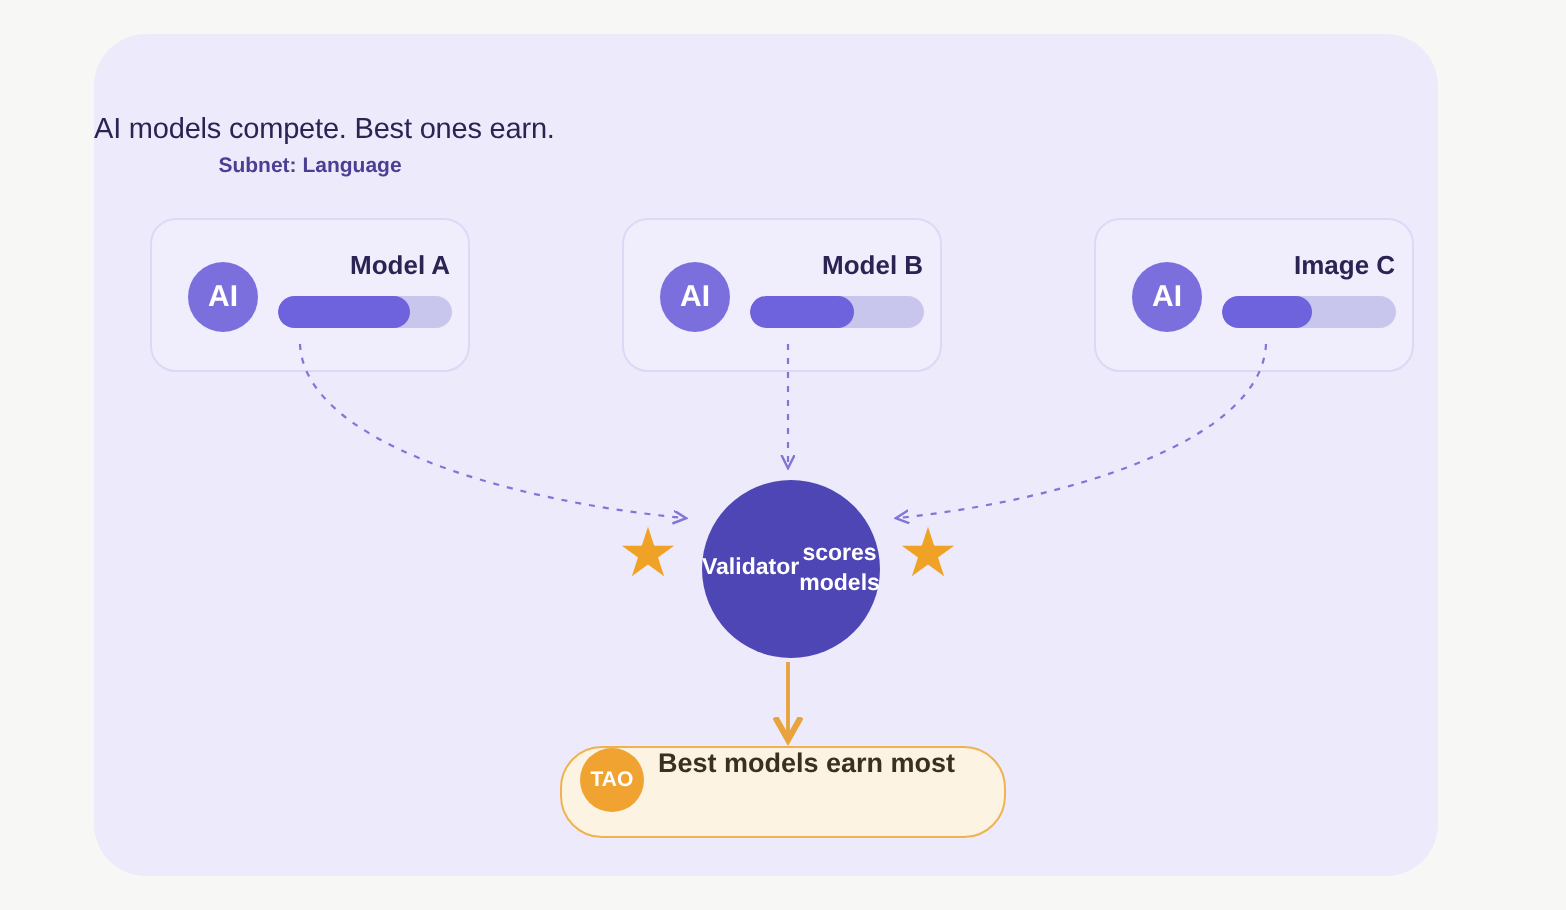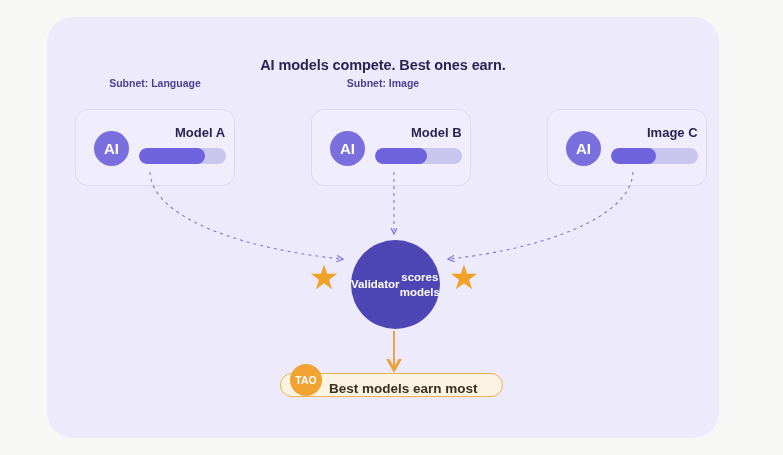--- a/index.html
+++ b/index.html
@@ -25,23 +25,22 @@
     width: 672px;
     height: 421px;
     background: #edeafc;
     border-radius: 26px;
   }
   .title {
     position: absolute;
     left: 0;
     top: 40px;
     width: 672px;
-    text-align: center;
     font-size: 14.5px;
-    font-weight: bold;
+    font-weight: normal;
     color: #2b2352;
     letter-spacing: -0.1px;
   }
   .subnet-label {
     position: absolute;
     top: 60px;
     width: 200px;
     text-align: center;
     font-size: 10.5px;
     font-weight: bold;
@@ -134,27 +133,27 @@
     text-align: center;
   }
   .star-left { left: 308px; top: 261px; }
   .star-right { left: 448px; top: 261px; }
 
   .tao-pill {
     position: absolute;
     left: 280px;
     top: 373px;
     width: 223px;
-    height: 24px;
+    height: 46px;
     background: #fdf3e2;
     border: 1.4px solid #f0b14f;
     border-radius: 21px;
     box-sizing: border-box;
     display: flex;
-    align-items: flex-end;
+    align-items: flex-start;
   }
   .tao-circle {
     width: 32px;
     height: 32px;
     margin-left: 9px;
     border-radius: 50%;
     background: #f0a330;
     color: #ffffff;
     font-size: 10.5px;
     font-weight: bold;
@@ -181,21 +180,20 @@
 </head>
 <body>
 
 <div id="stage">
 
   <div class="panel">
 
     <div class="title">AI models compete. Best ones earn.</div>
 
     <div class="subnet-label sn-a">Subnet: Language</div>
-    <div class="subnet-label sn-b">Subnet: Image</div>
 
     <div class="card card-a">
       <div class="avatar">AI</div>
       <div class="model-name">Model A</div>
       <div class="bar-track">
         <div class="bar-fill" style="width: 76%;"></div>
       </div>
     </div>
 
     <div class="card card-b">

